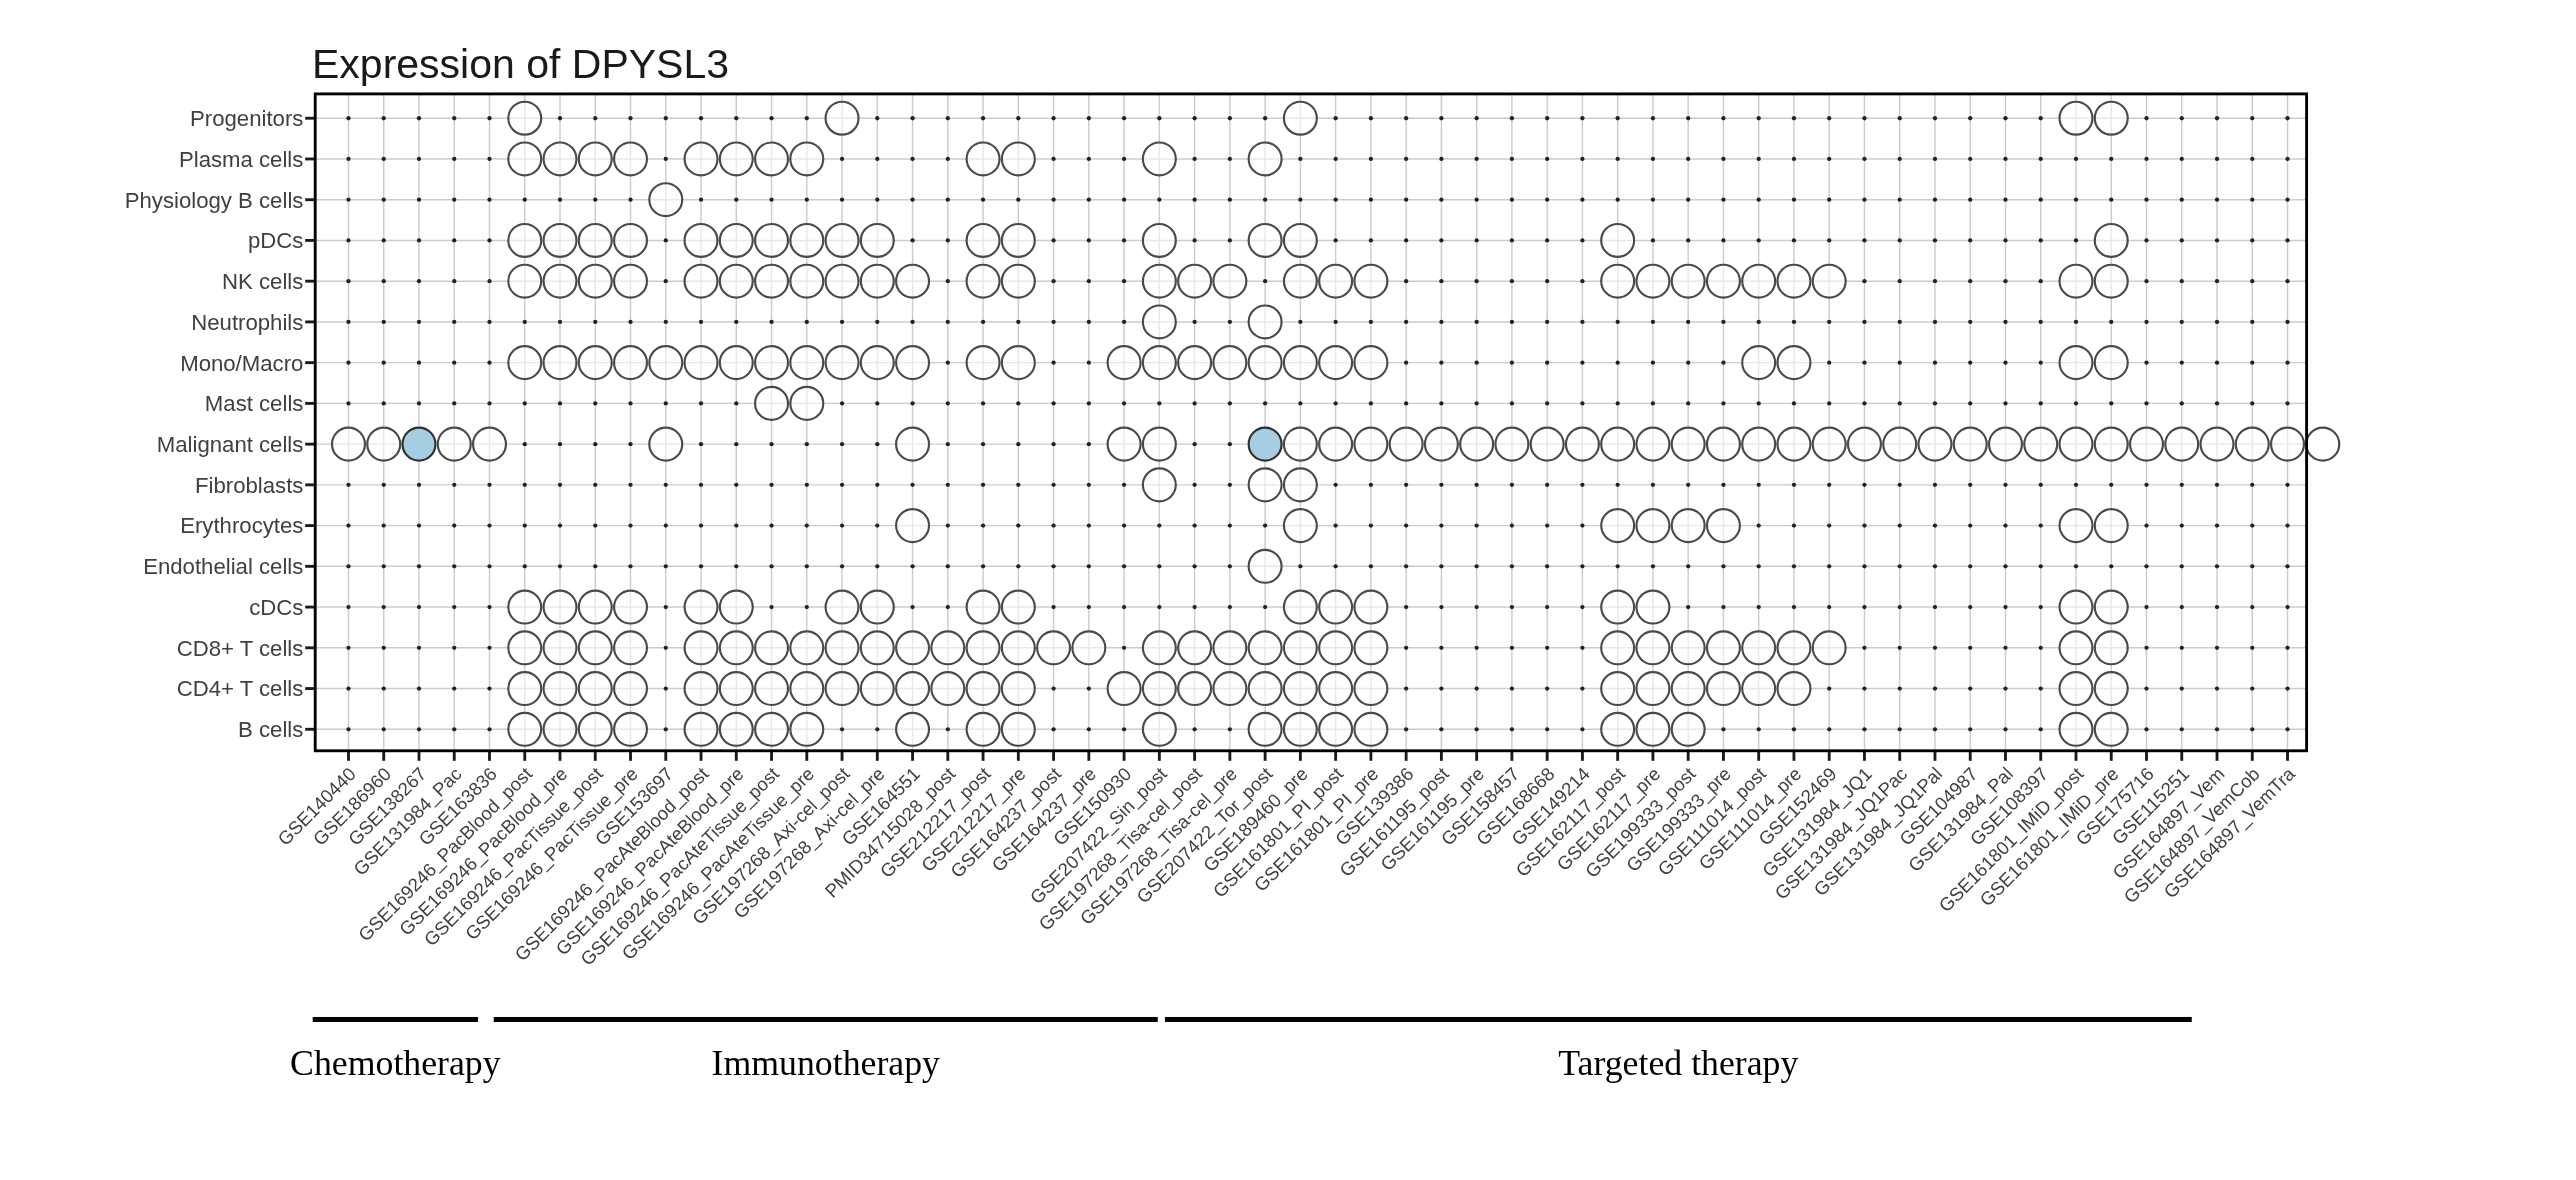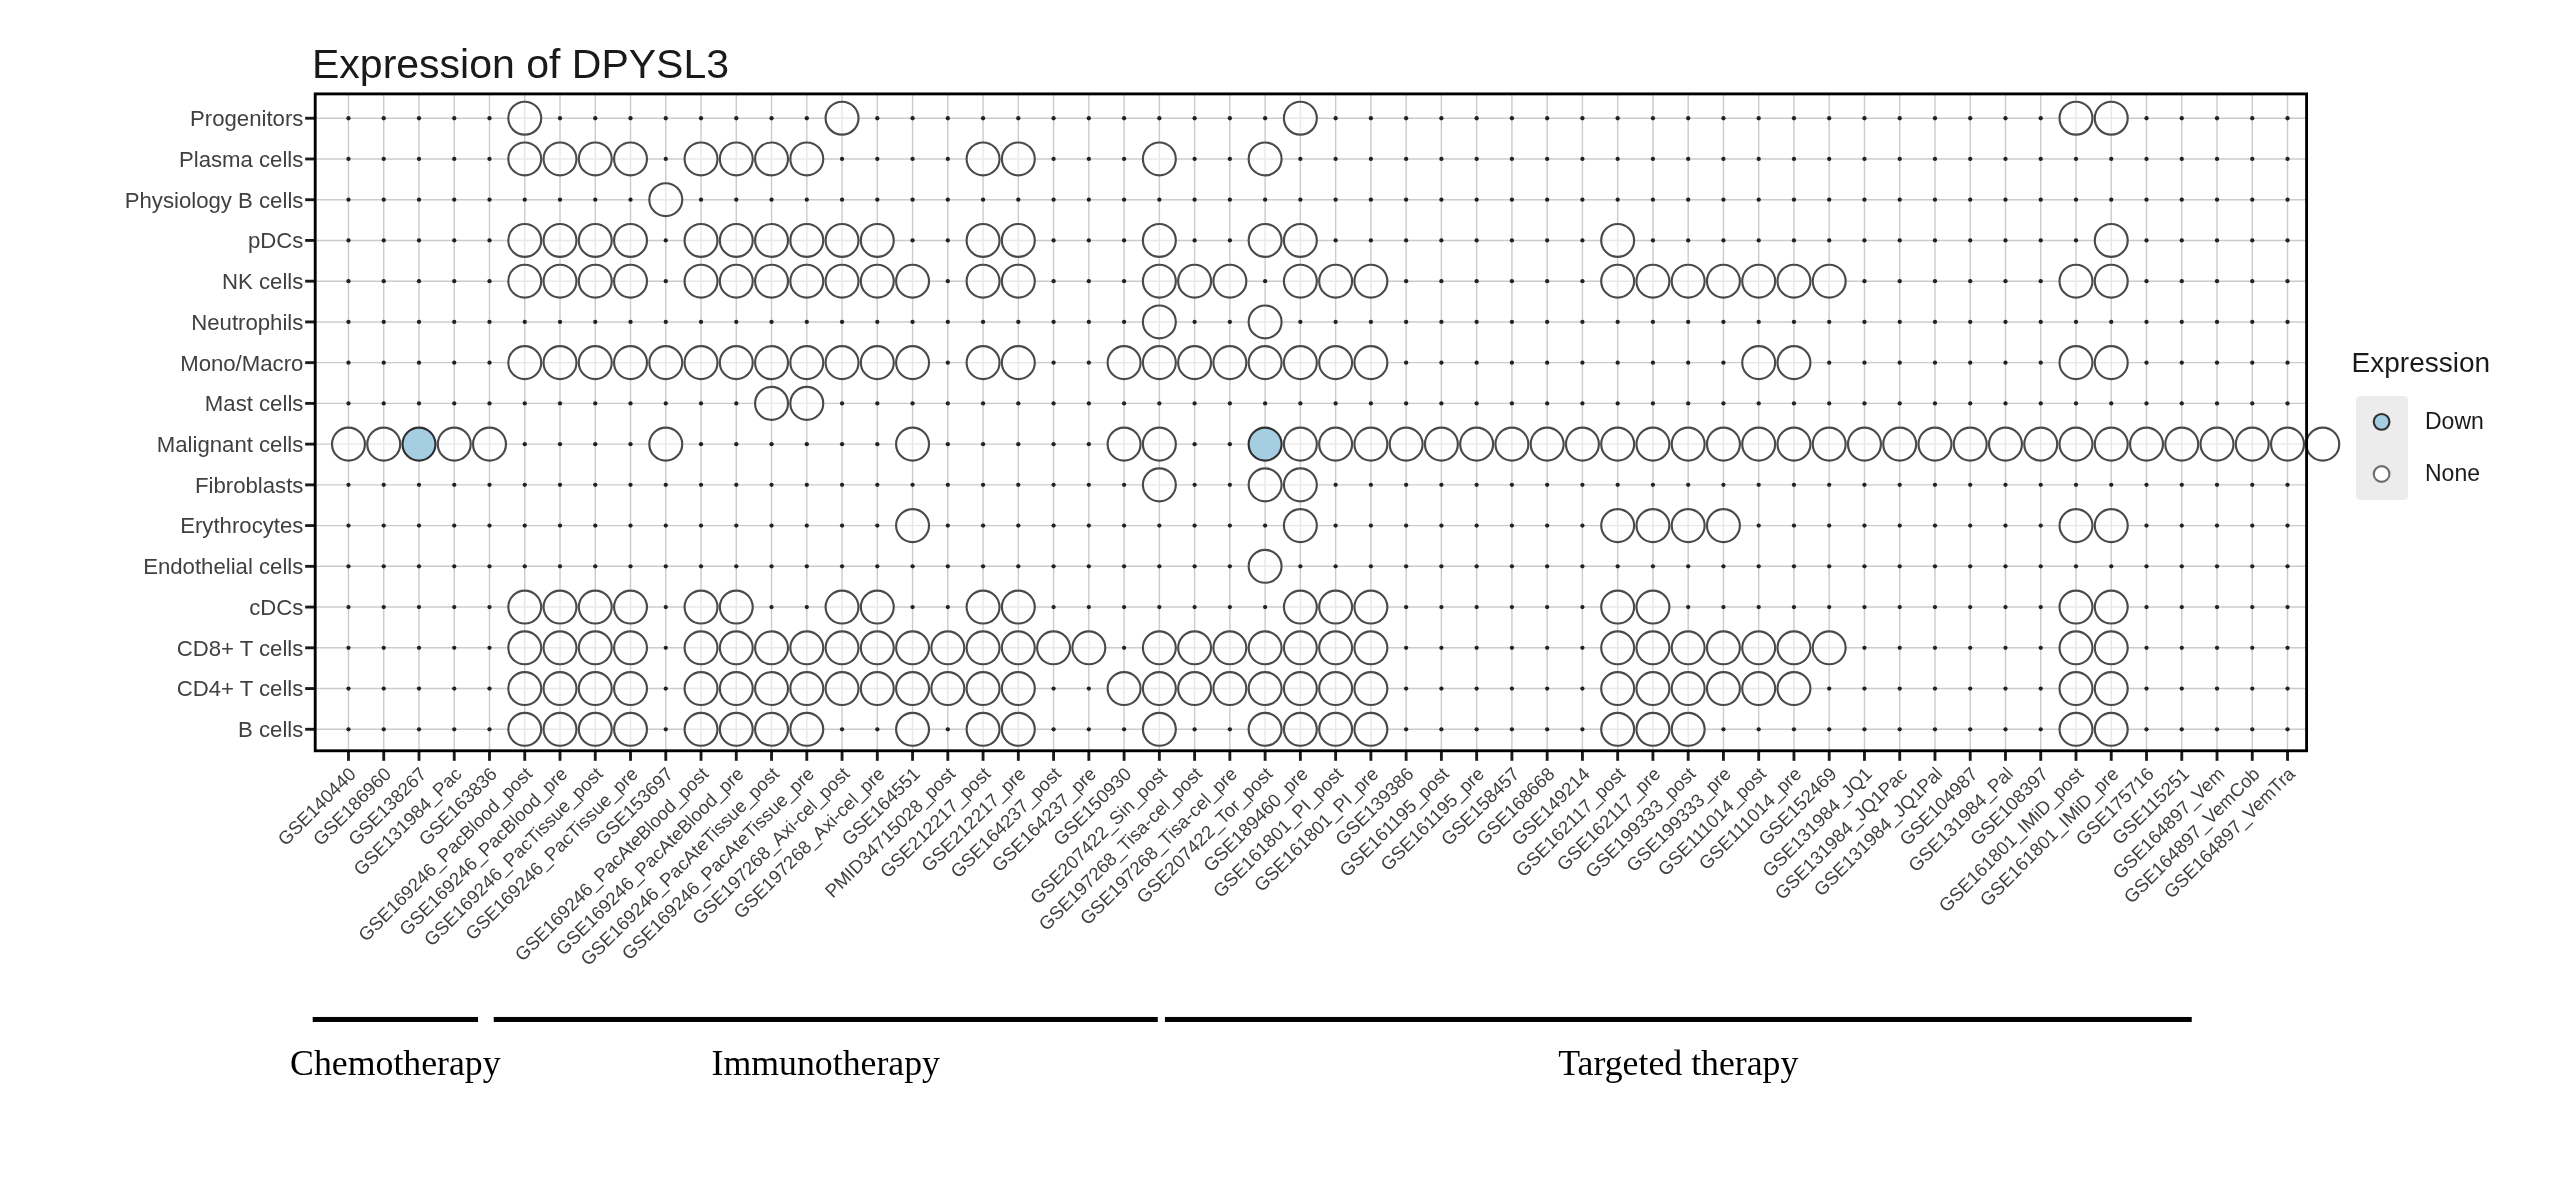--- a/index.html
+++ b/index.html
@@ -1152,24 +1152,14 @@
       <text x="424" y="973.02" text-anchor="end" class="ylab">CD4+ T cells</text>
       <text x="424" y="1029.95" text-anchor="end" class="ylab">B cells</text>
       <rect x="437" y="1421" width="231" height="7" class="gbar"></rect>
       <text x="552.5" y="1502" text-anchor="middle" class="gtxt">Chemotherapy</text>
       <rect x="690" y="1421" width="928" height="7" class="gbar"></rect>
       <text x="1154" y="1502" text-anchor="middle" class="gtxt">Immunotherapy</text>
       <rect x="1628" y="1421" width="1435" height="7" class="gbar"></rect>
       <text x="2345.5" y="1502" text-anchor="middle" class="gtxt">Targeted therapy</text>
     </svg>
 
-  <div id="legend">
-    <div id="legend-title">Expression</div>
-    <div id="legend-keys"></div>
-    <svg width="243" height="186" viewBox="0 0 340 260" xmlns="http://www.w3.org/2000/svg">
-      <circle id="leg-c-down" cx="68" cy="120" r="11" stroke-width="3" fill="#a6cee3" stroke="#303030"></circle>
-      <circle id="leg-c-none" cx="68" cy="193" r="11" stroke-width="3" fill="#ffffff" stroke="#6e6e6e"></circle>
-    </svg>
-    <div id="legend-label-down" class="leg-label">Down</div>
-    <div id="legend-label-none" class="leg-label">None</div>
-  </div>
 </div>
 
 
 </body></html>

